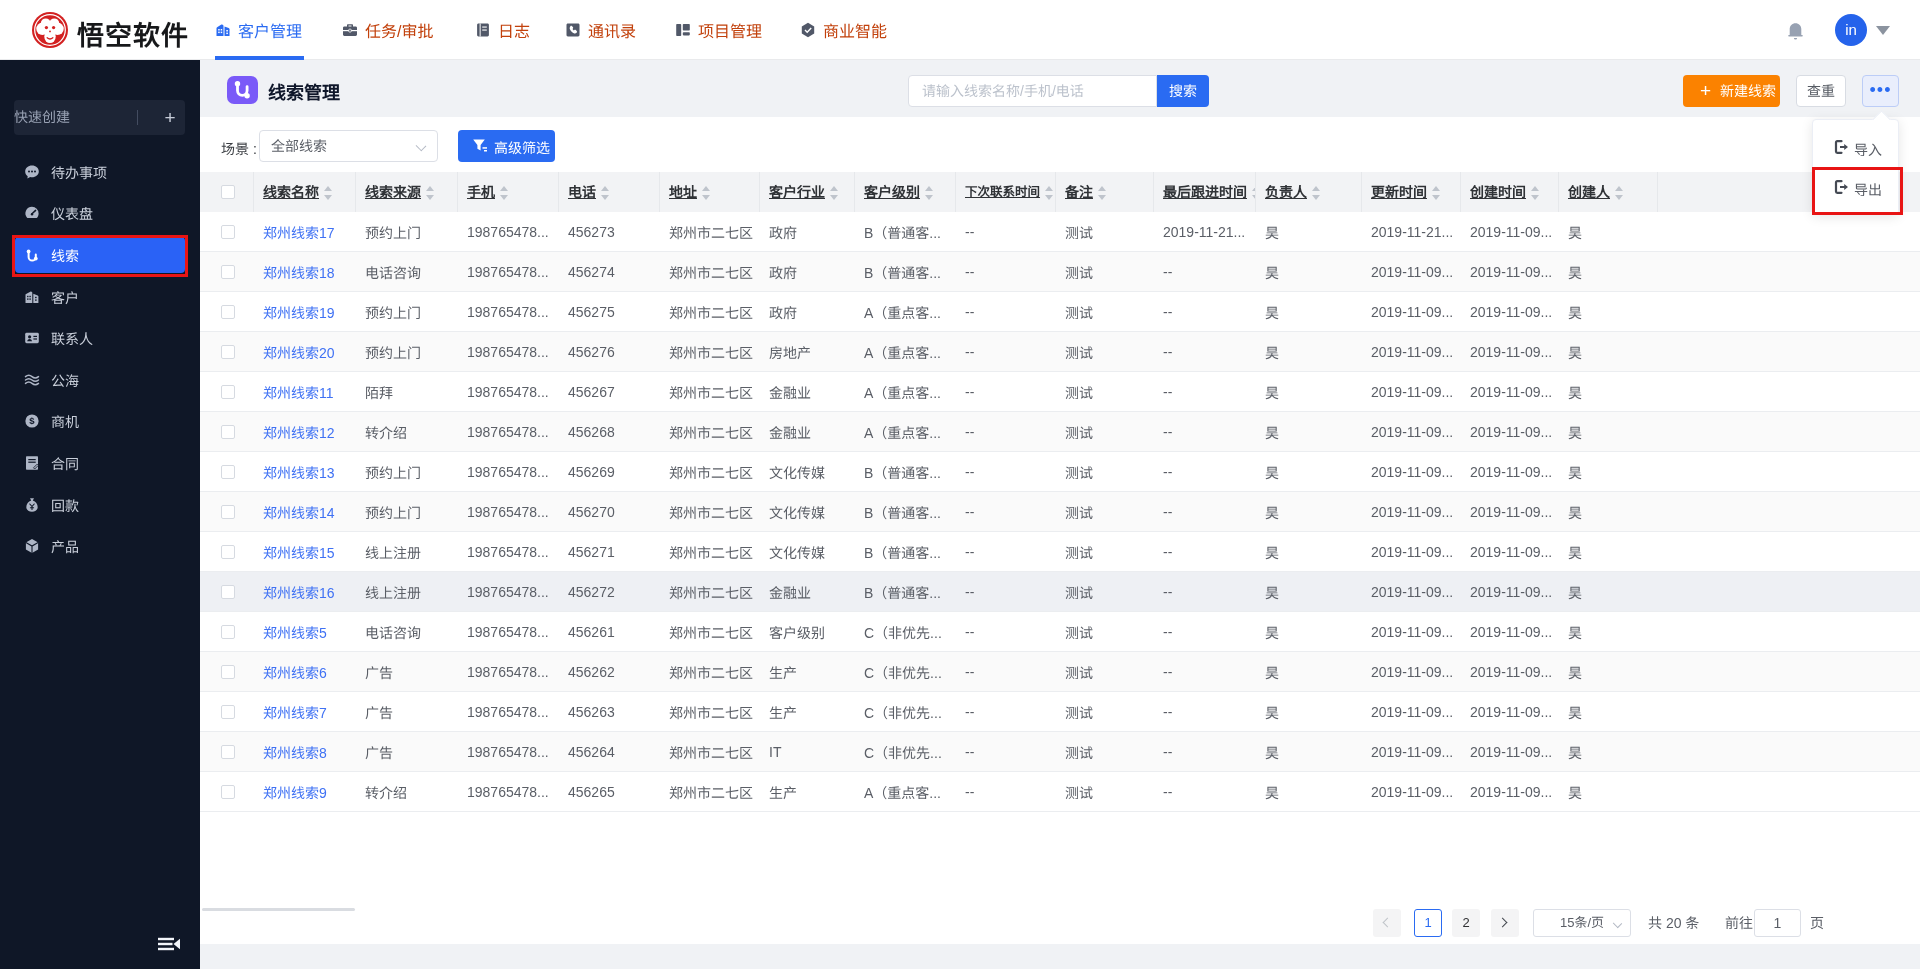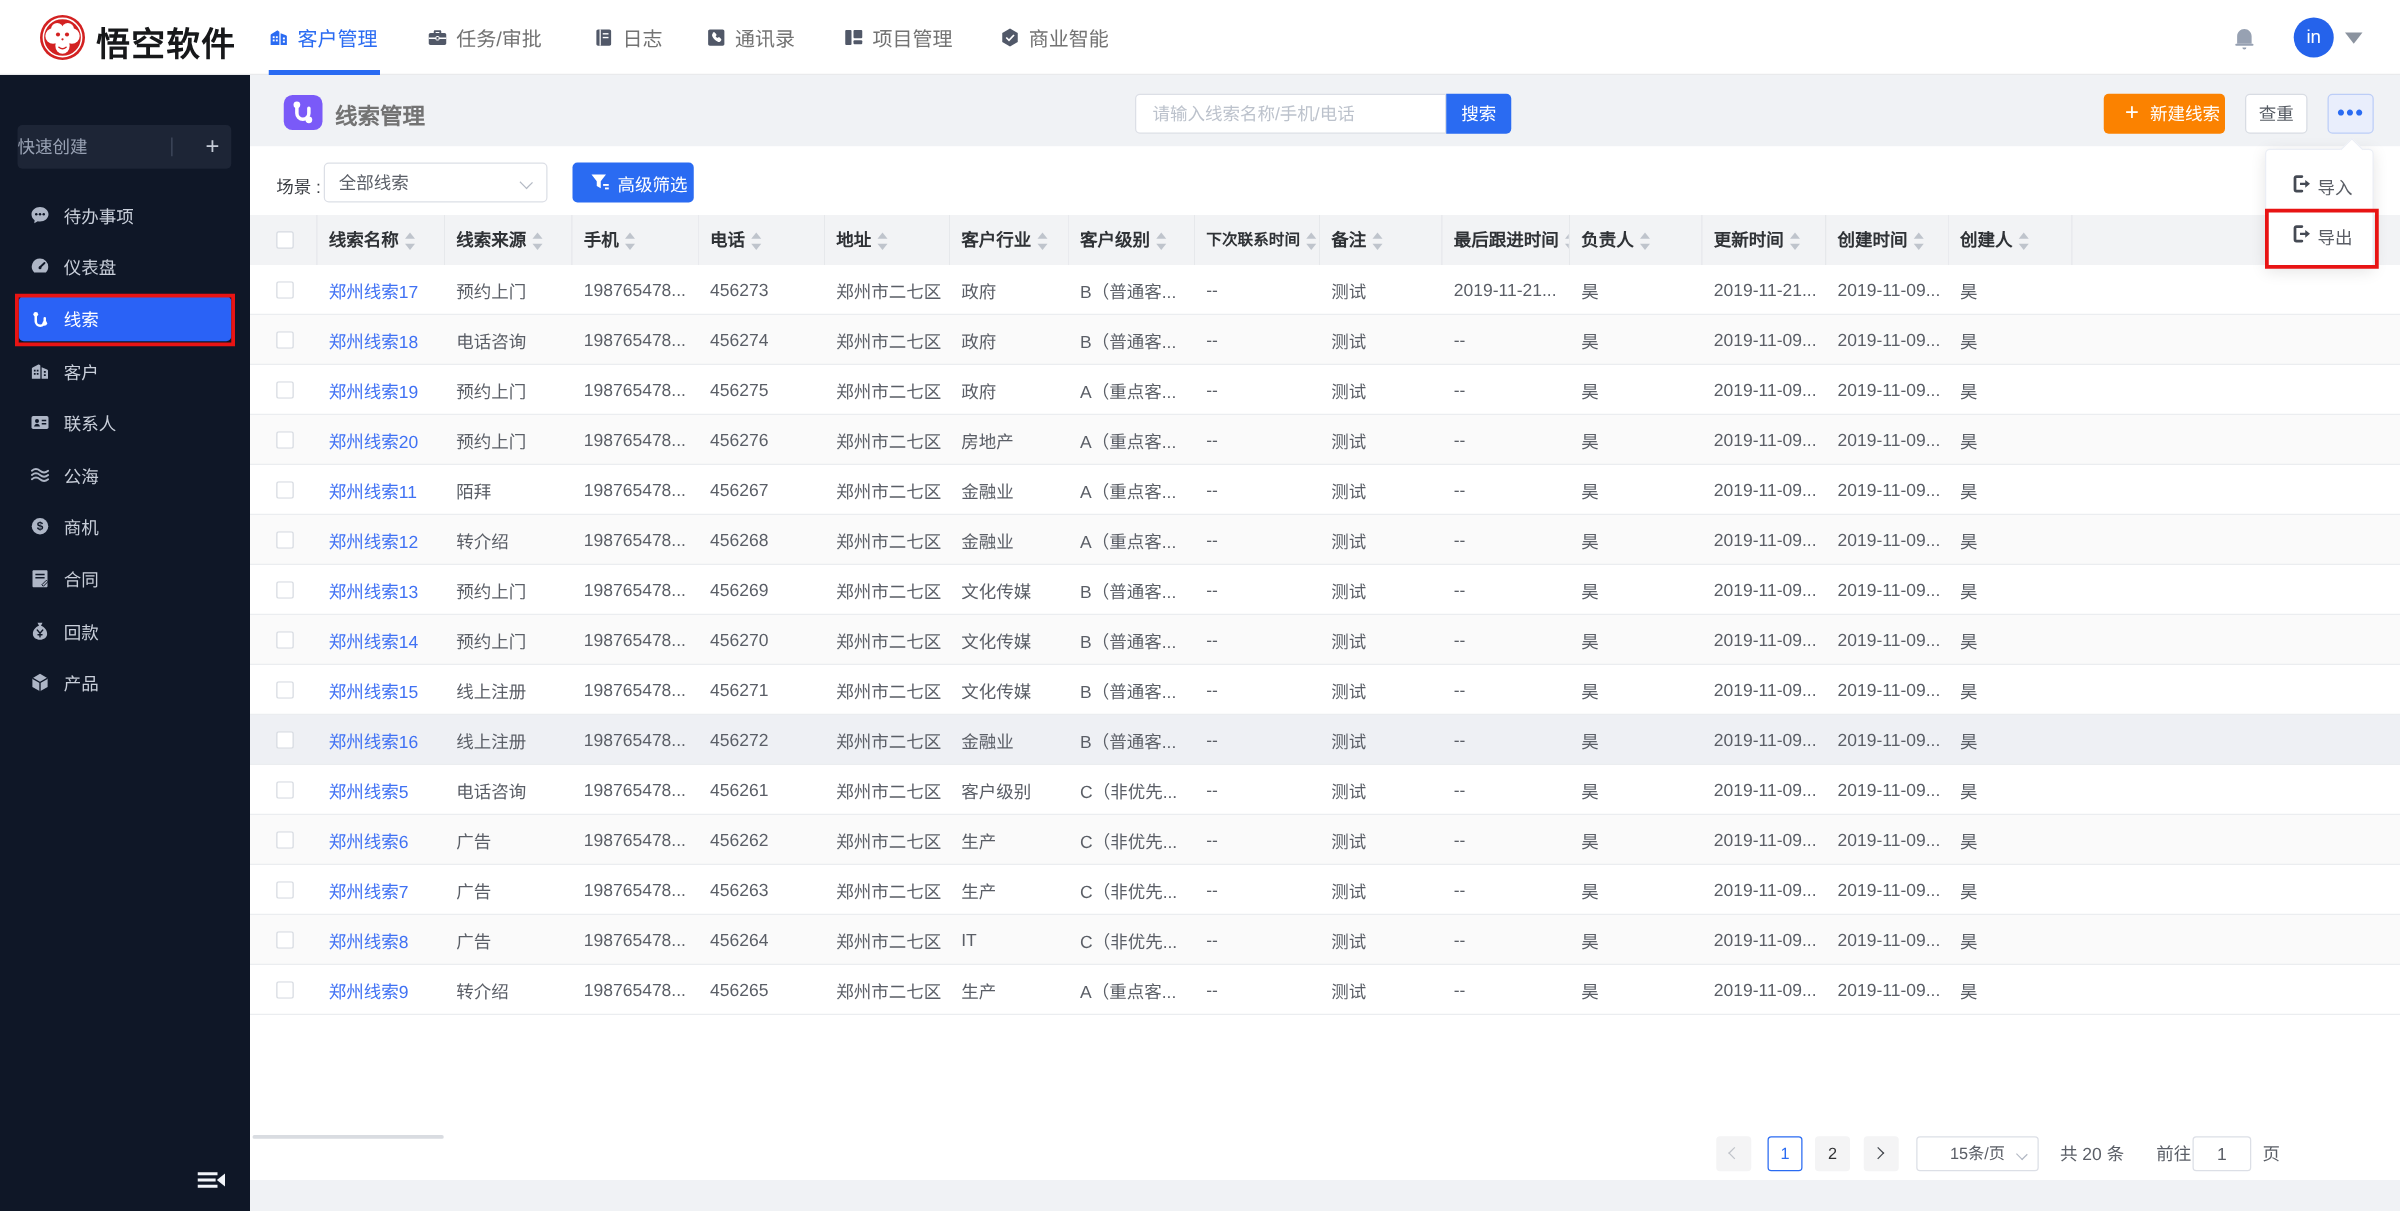--- a/index.html
+++ b/index.html
@@ -2,21 +2,21 @@
 <html lang="zh-CN"><head>
 <meta charset="UTF-8">
 <title>CRM</title>
 <style>
   * { margin:0; padding:0; box-sizing:border-box; }
   html,body { width:1920px; height:969px; overflow:hidden; font-family:"Liberation Sans",sans-serif; background:#f0f2f5; }
   .topbar { position:absolute; left:0; top:0; width:1920px; height:60px; background:#fff; border-bottom:1px solid #e9eaec; z-index:30; }
   .logo { position:absolute; left:32px; top:12px; width:36px; height:36px; }
   .logoname { position:absolute; left:77px; top:14px; font-size:27px; font-weight:bold; color:#17181a; letter-spacing:1px; }
   .nav { position:absolute; left:0; top:0; height:60px; }
-  .nav .item { position:absolute; top:0; display:flex; align-items:center; height:60px; font-size:16px; color:#737373; white-space:nowrap; }
+  .nav .item { position:absolute; top:0; display:flex; align-items:center; height:60px; font-size:16px; color:#c2410c; white-space:nowrap; }
   .nav .item svg { margin-right:7px; }
   .nav .item.active { color:#2a6bf2; }
   .nav .item.active:after { content:""; position:absolute; left:0; right:-2px; bottom:0; height:4px; background:#2a6bf2; }
   .bell { position:absolute; left:1787px; top:22px; }
   .avatar { position:absolute; left:1835px; top:14px; width:32px; height:32px; border-radius:50%; background:#2563eb; color:#fff; font-size:15px; text-align:center; line-height:32px; }
   .avcaret { position:absolute; left:1876px; top:26px; width:0; height:0; border-left:7px solid transparent; border-right:7px solid transparent; border-top:9px solid #8b939f; }
 
   .sidebar { position:absolute; left:0; top:60px; width:200px; height:909px; background:#0f1727; z-index:20; }
   .quick { position:absolute; left:14px; top:40px; width:171px; height:35px; background:#1d2536; border-radius:4px; color:#98a1b3; font-size:14px; line-height:35px; }
   .quick .t { }
@@ -27,42 +27,42 @@
   .menu .mi .ic { position:absolute; left:24px; width:16px; height:16px; display:flex; align-items:center; justify-content:center; }
   .menu .mi .tx { position:absolute; left:51px; }
   .menu .mi.sel { color:#fff; }
   .menu .mi.sel:before { content:""; position:absolute; left:15px; right:15px; top:2.5px; bottom:2.5px; background:#2a62f6; border-radius:4px; }
   .menu .mi .ic, .menu .mi .tx { z-index:1; }
   .collapse { position:absolute; left:158px; top:877px; }
 
   .main { position:absolute; left:200px; top:60px; width:1720px; height:909px; background:#f0f2f5; }
   .phead { position:absolute; left:0; top:0; width:1720px; height:57px; }
   .picon { position:absolute; left:27px; top:16px; width:31px; height:28px; background:#7a5af8; border-radius:7px; }
-  .ptitle { position:absolute; left:68px; top:18px; font-size:18px; font-weight:bold; color:#737373; }
+  .ptitle { position:absolute; left:68px; top:18px; font-size:18px; font-weight:bold; color:#0f172a; }
   .search { position:absolute; left:708px; top:15px; width:249px; height:32px; background:#fff; border:1px solid #dcdfe6; border-radius:4px 0 0 4px; font-size:14px; color:#bcc2cc; line-height:30px; padding-left:13px; }
   .searchbtn { position:absolute; left:957px; top:15px; width:52px; height:32px; background:#2a6bf2; border-radius:0 4px 4px 0; color:#fff; font-size:14px; text-align:center; line-height:32px; }
   .newbtn { position:absolute; left:1483px; top:15px; width:97px; height:32px; background:#fb8200; border-radius:4px; color:#fff; font-size:14px; line-height:32px; }
   .newbtn .pl { position:absolute; left:17px; top:0; font-size:19px; font-weight:400; }
   .newbtn .tx { position:absolute; left:37px; }
   .dupbtn { position:absolute; left:1596px; top:15px; width:50px; height:32px; background:#fff; border:1px solid #d8dce3; border-radius:4px; color:#565b63; font-size:14px; text-align:center; line-height:30px; }
   .morebtn { position:absolute; left:1662px; top:15px; width:37px; height:32px; background:#e9eefc; border:1px solid #bccdf7; border-radius:4px; color:#2a6bf2; text-align:center; }
   .morebtn .dots { position:relative; top:4px; font-size:18px; letter-spacing:1px; }
 
   .card { position:absolute; left:0; top:57px; width:1720px; height:827px; background:#fff; }
   .scene { position:absolute; left:21px; top:21px; font-size:14px; color:#3a3d42; }
   .scenesel { position:absolute; left:59px; top:13px; width:179px; height:32px; border:1px solid #dcdfe6; border-radius:4px; background:#fff; font-size:14px; color:#5a5e66; line-height:30px; padding-left:11px; }
   .scenesel .chev { position:absolute; right:12px; top:11px; width:8px; height:8px; border-right:1.5px solid #b3b9c4; border-bottom:1.5px solid #b3b9c4; transform:rotate(45deg) scaleY(0.9); }
   .filterbtn { position:absolute; left:258px; top:13px; width:97px; height:32px; background:#2a6bf2; border-radius:4px; color:#fff; font-size:14px;text-align:right; }
   .filterbtn svg { position:absolute; left:14px; top:8px; }
   .filterbtn .tx { position:absolute; left:36px; top:7px; }
 
   .tbl { position:absolute; left:0; top:55px; width:1720px; }
   .hrow { display:flex; height:40px; background:#f2f3f5; align-items:center; font-size:14px; font-weight:bold; color:#2f3236; }
   .hrow .c { position:relative; height:40px; line-height:40px; padding-left:10px; white-space:nowrap; overflow:hidden; }
-  .hrow .c:not(:first-child){ box-shadow:inset 1px 0 0 #e6e8eb; }
+  .hrow .c:not(:first-child){ box-shadow:inset 1px 0 0 #e6e8eb;text-decoration:underline; }
   .row { display:flex; height:40px; align-items:center; font-size:14px; color:#5a5e66; border-bottom:1px solid #ebedf0; background:#fff; }
   .row.alt { background:#fafafa; }
   .row.hov { background:#eef0f4; }
   .row .c { padding-left:10px; white-space:nowrap; overflow:hidden; }
   .row .c.link { color:#3f71f4; }
   .cb { width:14px; height:14px; border:1px solid #d6dae1; border-radius:2px; background:#fff; margin-left:21px; }
   .sort { display:inline-block; position:relative; width:10px; height:20px; vertical-align:middle; margin-left:5px; }
   .sort:before { content:""; position:absolute; left:0; top:3px; border:4.5px solid transparent; border-bottom:5.5px solid #bfc4cc; border-top:none; }
   .sort:after { content:""; position:absolute; left:0; bottom:3px; border:4.5px solid transparent; border-top:5.5px solid #bfc4cc; border-bottom:none; }
   .w0{width:53px;} .w1{width:102px;} .w2{width:102px;} .w3{width:101px;} .w4{width:101px;} .w5{width:100px;} .w6{width:95px;} .w7{width:101px;} .w8{width:100px;} .w9{width:98px;} .w10{width:102px;} .w11{width:106px;} .w12{width:99px;} .w13{width:98px;} .w14{width:99px;} .w15{width:263px;}

